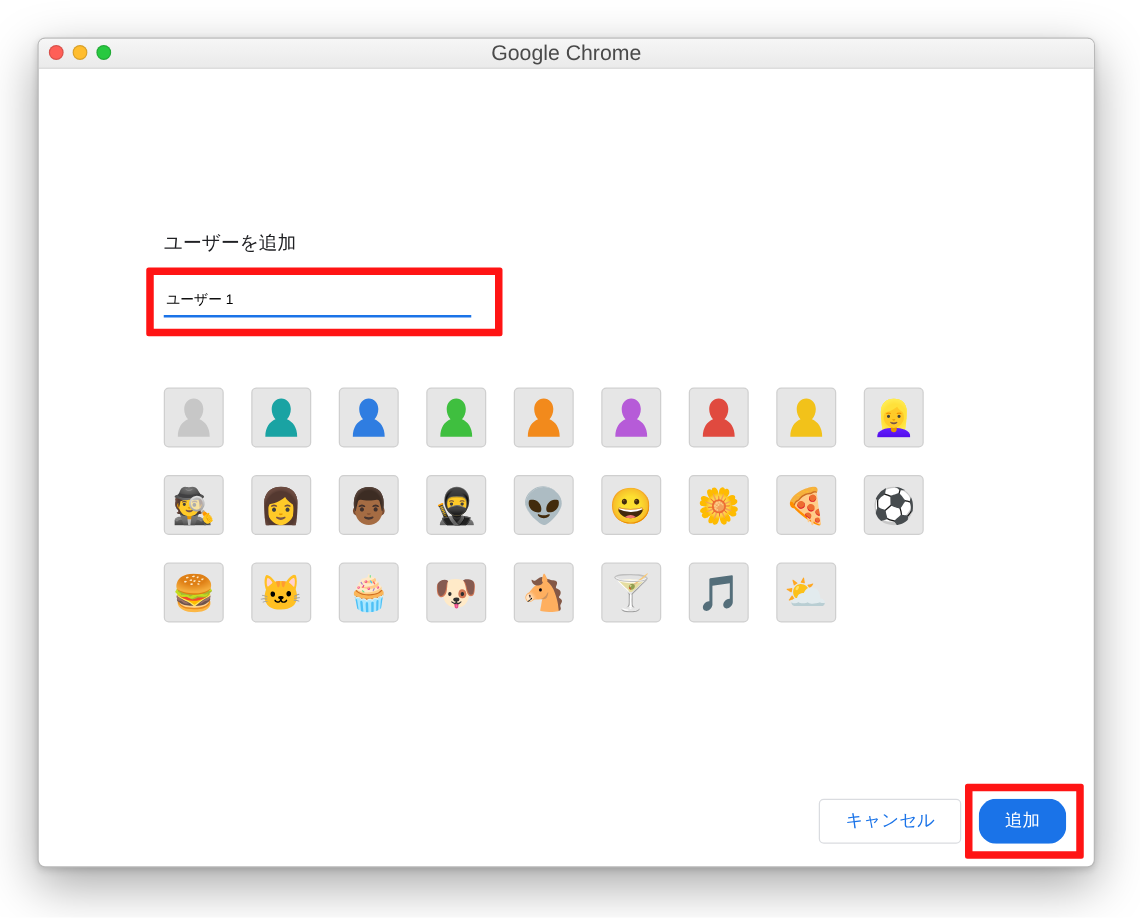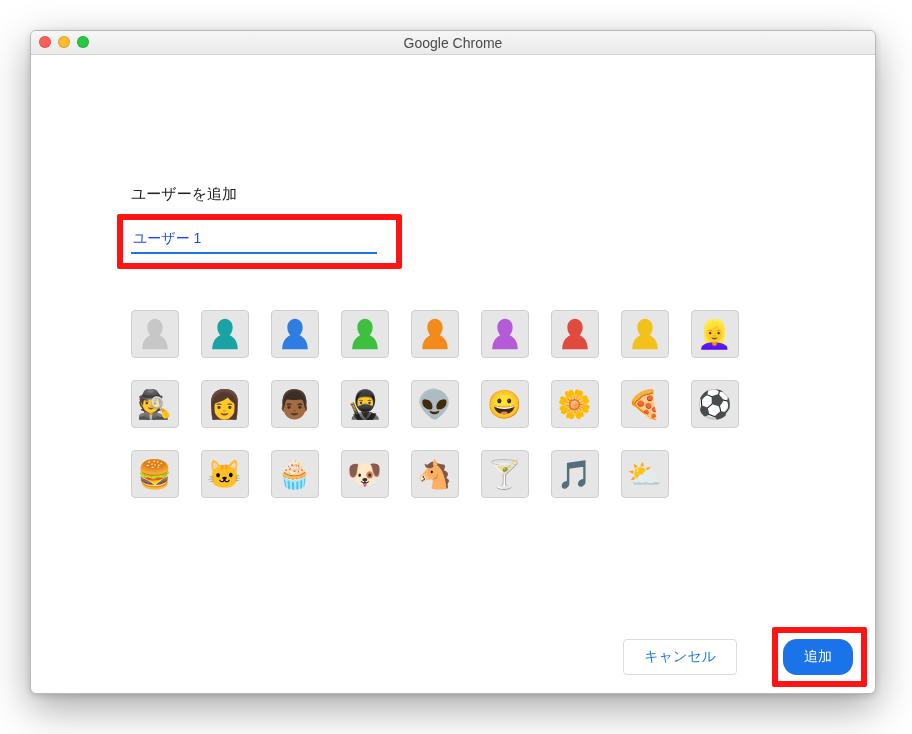--- a/index.html
+++ b/index.html
@@ -23,27 +23,27 @@
     background:linear-gradient(#f6f6f6,#eaeaea);
     border-bottom:1px solid #d2d2d2;
     position:relative;
     display:flex; align-items:center; justify-content:center;
   }
   .traffic { position:absolute; left:8px; top:5px; display:flex; gap:7px; }
   .tl-btn { width:12px; height:12px; border-radius:50%; border:0.5px solid rgba(0,0,0,0.15); }
   .close { background:#ff5f57; }
   .min   { background:#ffbd2e; }
   .max   { background:#28c940; }
-  .title { font-size:14px; color:#4a4a4a; }
+  .title { font-size:17px; color:#4a4a4a; }
   .content { position:relative; padding: 130px 80px 0 100px; height:calc(100% - 24px); }
   .heading { font-size:15px; color:#202124; margin:0 0 22px 0; }
   .input-wrap { position:relative; display:inline-block; }
   .name-input {
     width:246px; height:28px;
-    font-size:14px; color:#1d4ed8;
+    font-size:11px; color:#000000;
     padding:2px 2px 2px 2px;
     border:none; border-bottom:2px solid #1a73e8;
     outline:none; background:transparent;
   }
   .hl-input {
     position:absolute; top:-12px; left:-14px;
     width:285px; height:55px;
     border:6px solid #ff1414; border-radius:2px;
     pointer-events:none;
   }
@@ -62,21 +62,20 @@
   .avatar svg { width:34px; height:38px; }
   .footer {
     position:absolute; bottom:18px; right:22px;
     display:flex; gap:14px; align-items:center;
   }
   .btn {
     height:36px; padding:0 20px;
     font-size:14px; border-radius:4px;
     cursor:pointer; display:inline-flex; align-items:center; justify-content:center;
     border:1px solid transparent;
-    margin-left:32px;
   }
   .btn-cancel { background:#fff; color:#1a73e8; border:1px solid #dadce0; }
   .btn-add    { background:#1a73e8; color:#fff;border-radius:14px; }
   .hl-add {
     position:absolute;
     border:6px solid #ff1414; border-radius:2px;
     pointer-events:none;
     right:8px; bottom:6px;
     width:95px; height:60px;
   }

